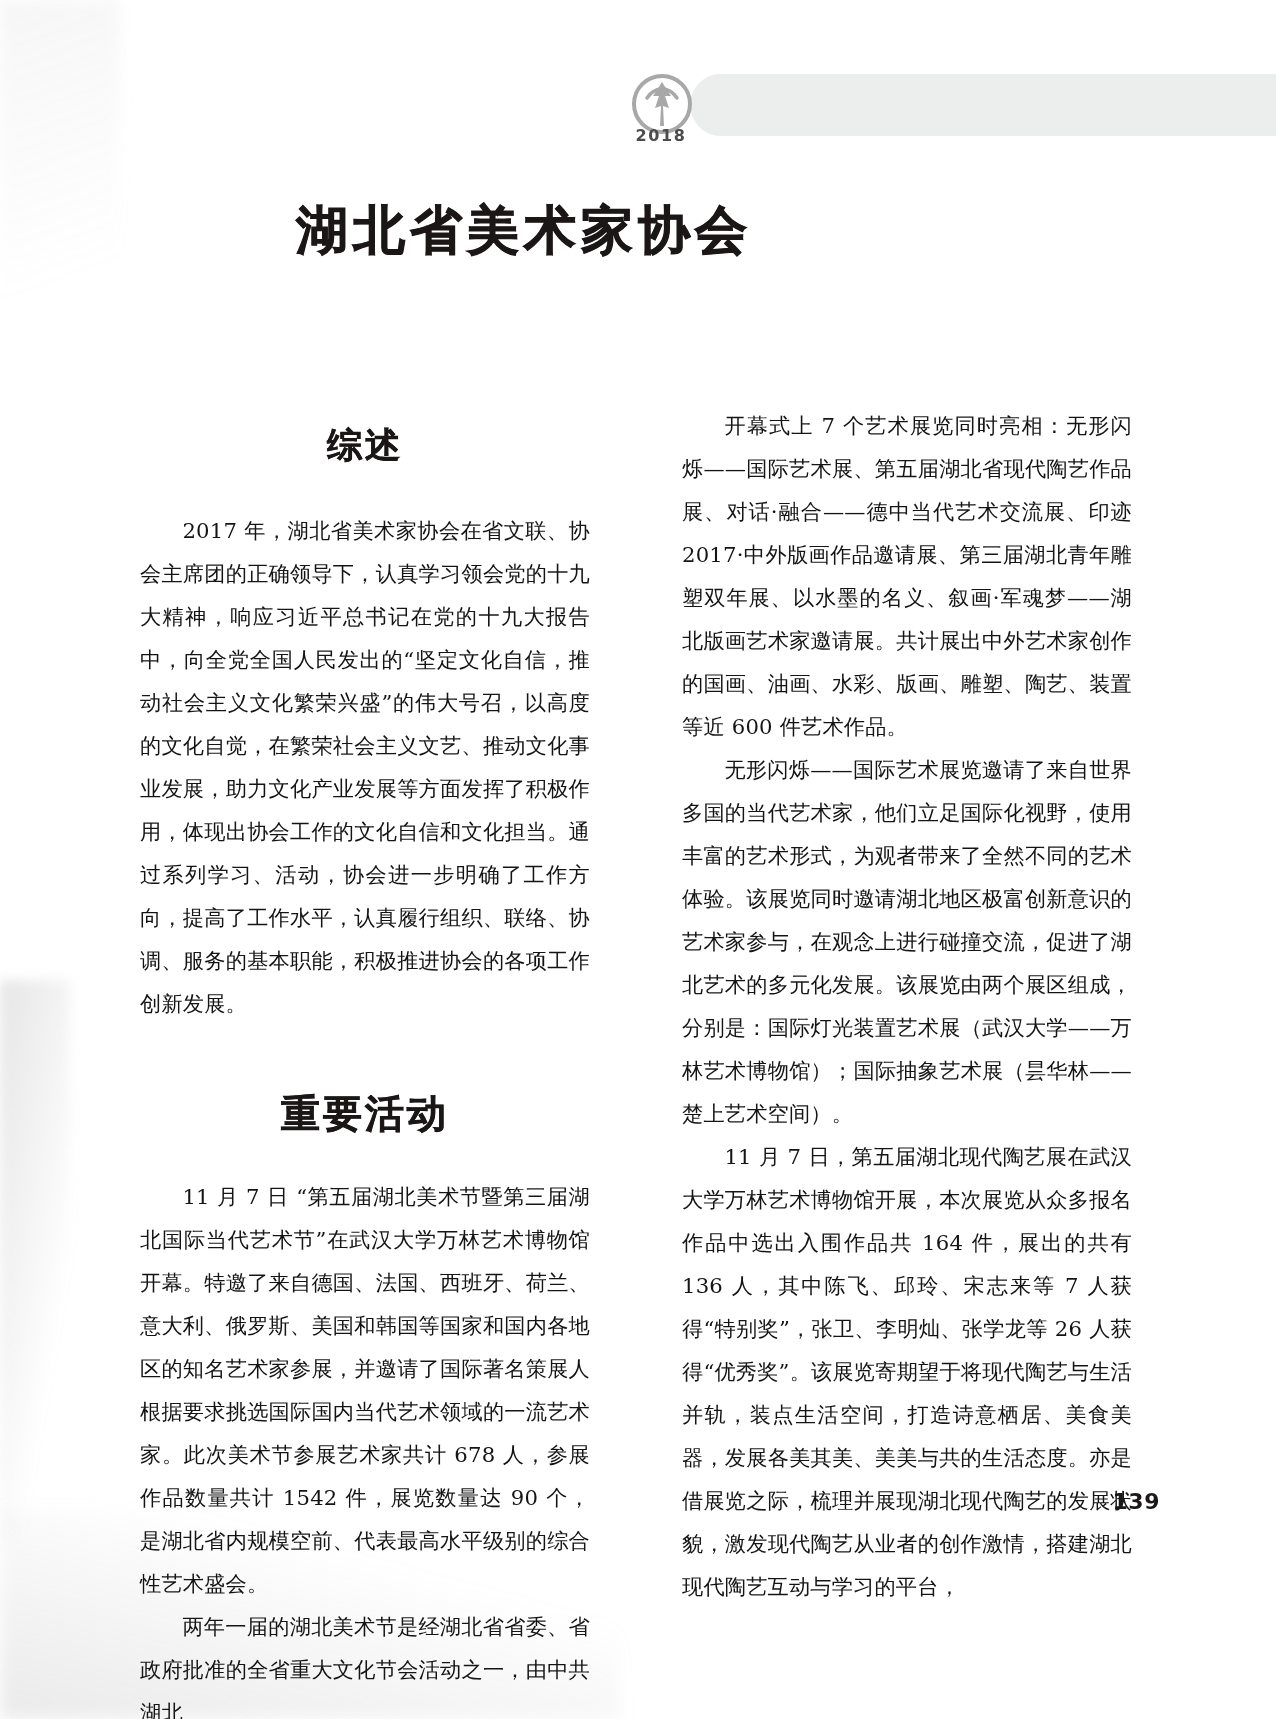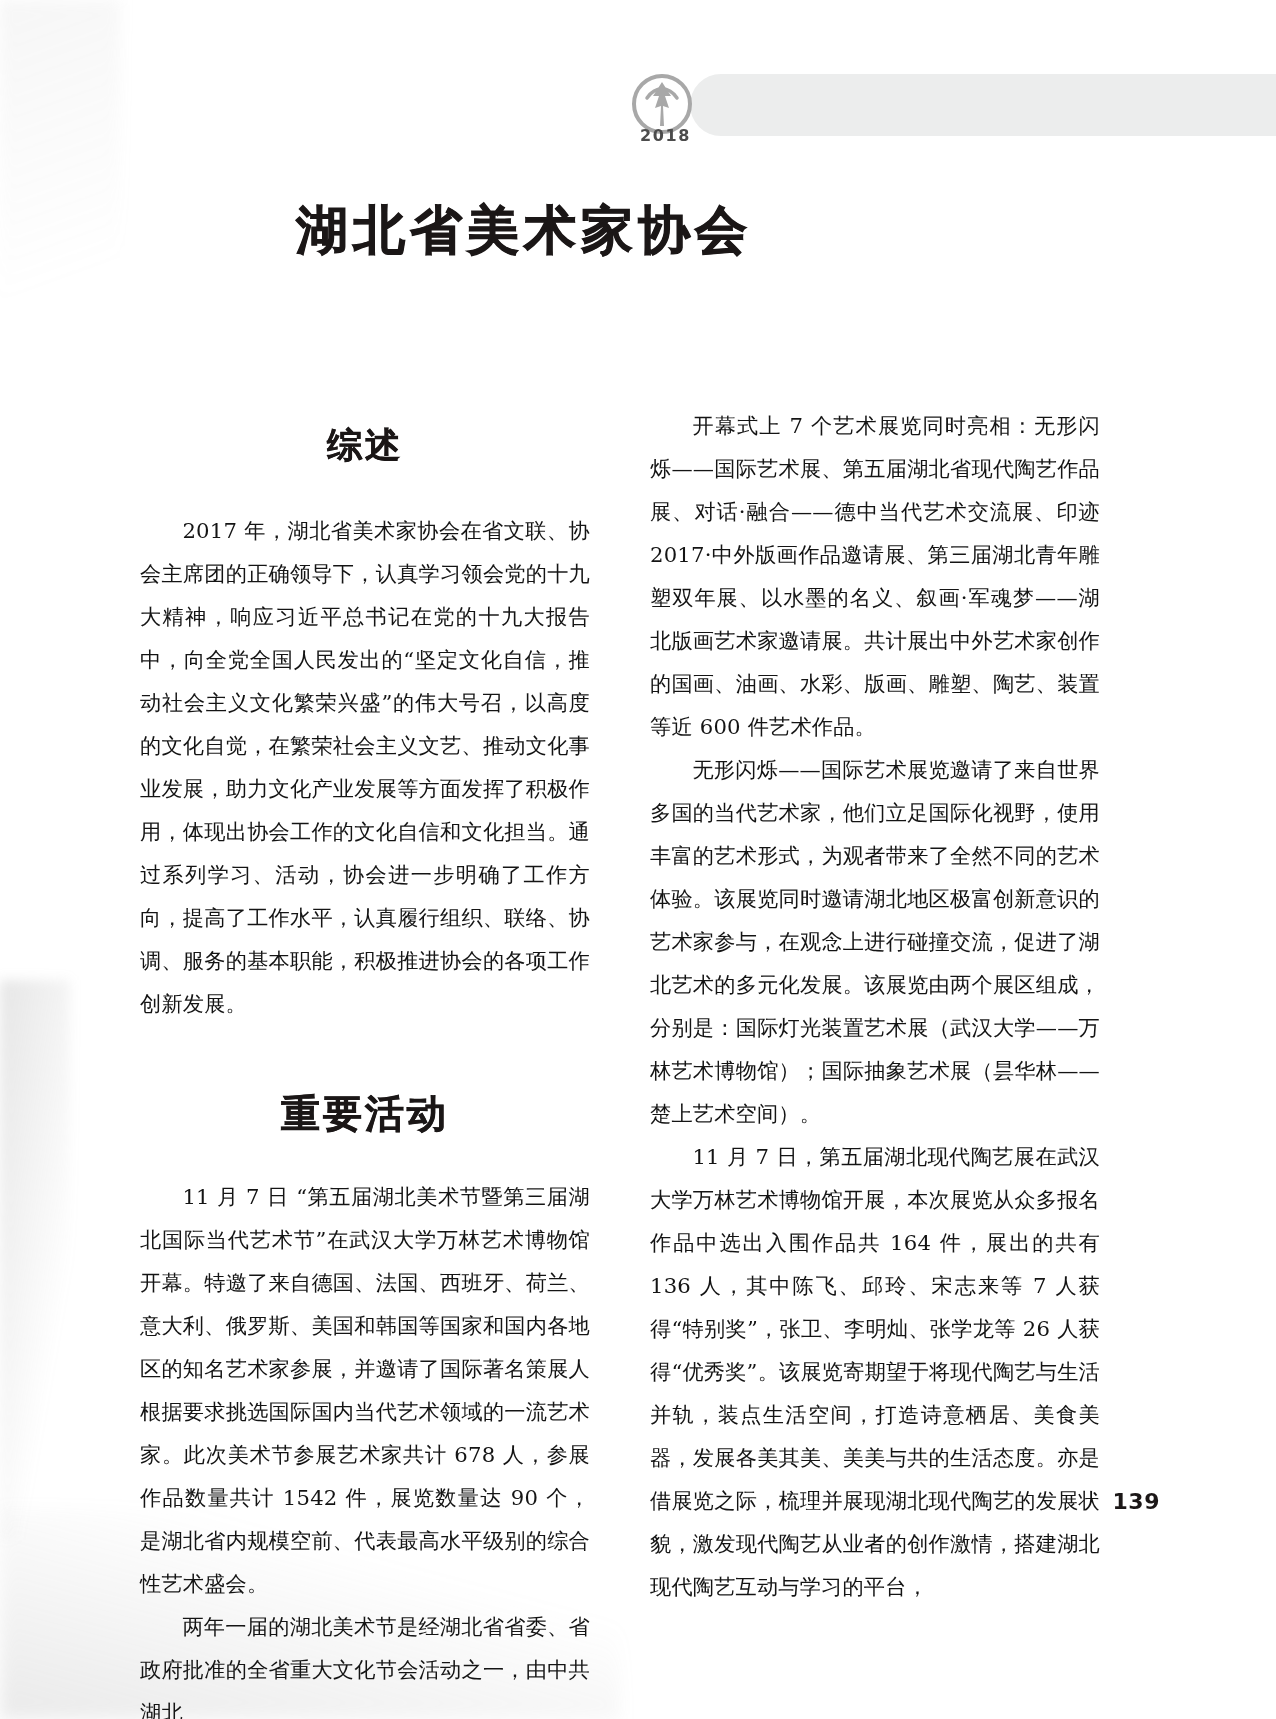--- a/index.html
+++ b/index.html
@@ -88,21 +88,21 @@
     left: 631px;
     width: 62px;
     height: 76px;
   }
   .emblem svg { display: block; }
   .emblem-year {
     position: absolute;
     top: 126px;
     left: 631px;
     width: 60px;
-    text-align: right;
+    text-align: center;
     font-family: "DejaVu Sans", sans-serif;
     font-size: 16px;
     font-weight: bold;
     letter-spacing: 1.6px;
     color: #4c4c4c;
   }
 
   
   .page-title {
     position: absolute;
@@ -119,21 +119,21 @@
   }
 
   
   .columns {
     position: absolute;
     top: 404px;
     left: 140px;
     width: 1000px;
     height: 1120px;
     display: flex;
-    gap: 60px;
+    gap: 92px;
   }
   .col {
     width: 450px;
     position: relative;
   }
 
   .section-heading {
     font-family: "DejaVu Sans", sans-serif;
     font-weight: bold;
     font-size: 35px;

